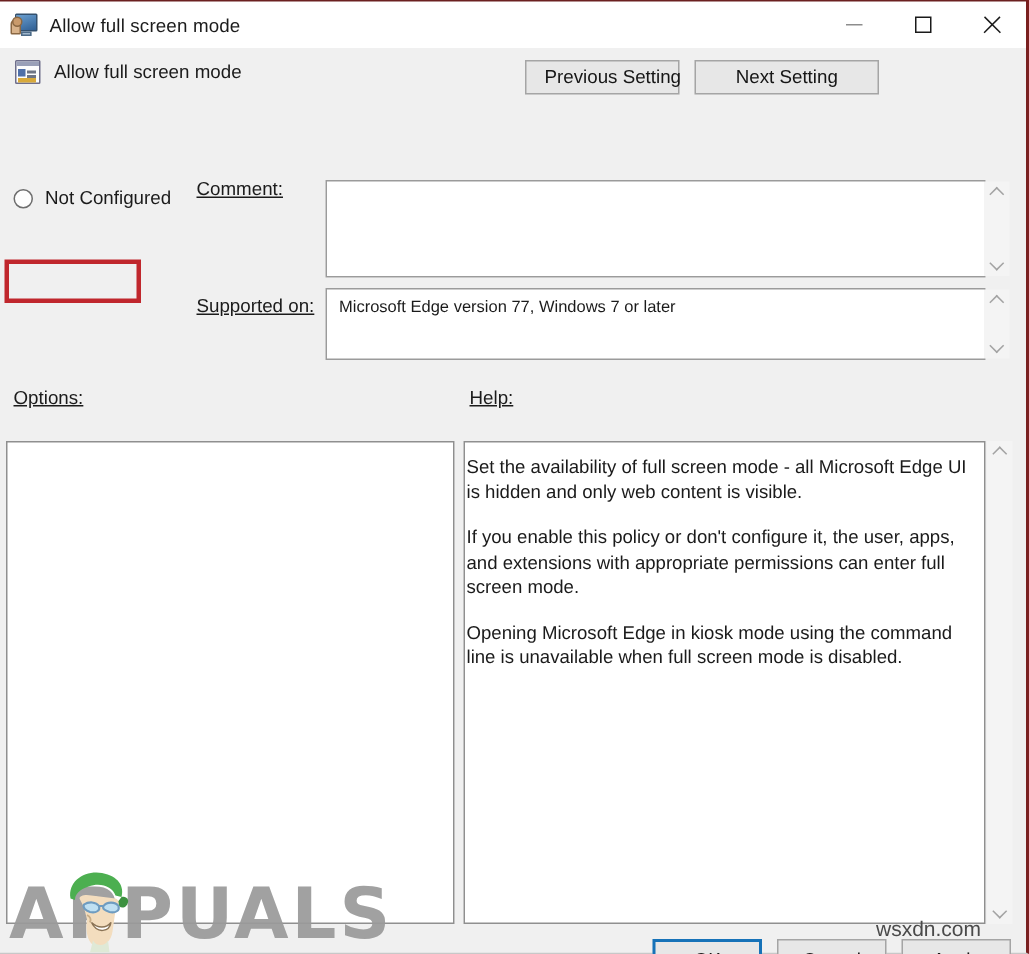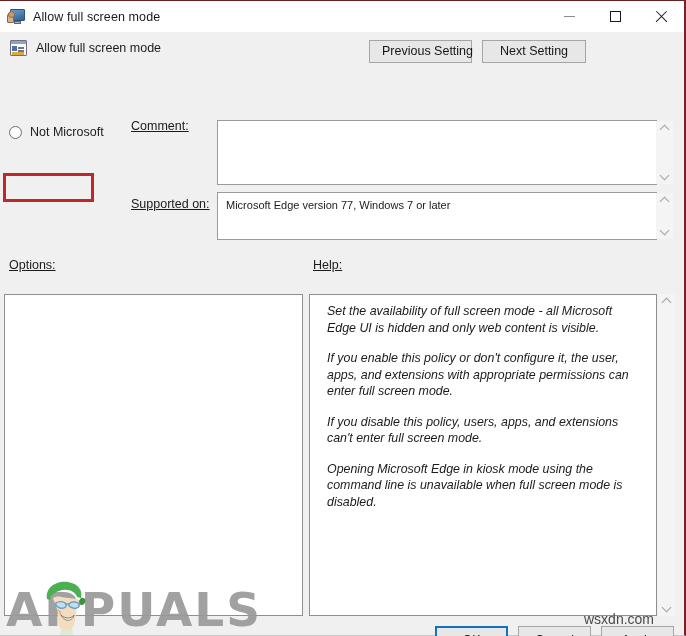--- a/index.html
+++ b/index.html
@@ -121,21 +121,21 @@
     font-family: "Liberation Sans", sans-serif;
     font-size: 12.5px; color: #161616;
     background: #e7e7e7;
     border: 1px solid #a5a5a5;
     padding: 0 12px;
     height: 23px;
     line-height: 21px;
     white-space: nowrap;
   }
   #prev-setting { width: 103px; }
-  #next-setting { width: 104px; }
+  #next-setting { width: 123px; }
 
   
   #radios {
     position: absolute; left: 9px; top: 86px;
     width: 120px;
   }
   .radio-row {
     display: flex; align-items: center;
     height: 28px;
   }
@@ -200,23 +200,22 @@
 
   #options-panel {
     position: absolute; left: 4px; top: 262px;
     width: 299px; height: 322px;
     background: #ffffff; border: 1px solid #8f8f8f;
   }
   #help-panel {
     position: absolute; left: 309px; top: 262px;
     width: 348px; height: 322px;
     background: #ffffff; border: 1px solid #8f8f8f;
-    padding: 8px 17px;
+    padding: 8px 1px;
     overflow: hidden;
-    font-style: italic;
   }
   #help-panel p {
     margin: 0 0 14px 0;
     font-size: 12.4px; line-height: 16.5px; color: #1b1b1b;
   }
   #help-panel p:last-child { margin-bottom: 0; }
 
   #help-scroll {
     position: absolute; left: 658px; top: 262px;
     width: 17px; height: 322px;
@@ -304,21 +303,21 @@
     </div>
 
     <div id="navbtns">
       <button class="btn" id="prev-setting">Previous Setting</button>
       <button class="btn" id="next-setting">Next Setting</button>
     </div>
 
     <div id="radios">
       <div class="radio-row">
         <span class="radio"></span>
-        <span class="radio-label">Not Microsoft</span>
+        <span class="radio-label">Not Configured</span>
       </div>
     </div>
     <div id="disabled-highlight"></div>
 
     <span class="field-label" id="comment-label">Comment:</span>
     <div class="textbox" id="comment-box">
       <div class="vscroll">
         <span class="chev up"></span>
         <span class="chev down"></span>
       </div>
@@ -334,21 +333,20 @@
     <span id="supported-text">Microsoft Edge version 77, Windows 7 or later</span>
 
     <span class="field-label" id="options-label">Options:</span>
     <span class="field-label" id="help-label">Help:</span>
 
     <div id="options-panel"></div>
 
     <div id="help-panel">
       <p>Set the availability of full screen mode - all Microsoft Edge UI is hidden and only web content is visible.</p>
       <p>If you enable this policy or don't configure it, the user, apps, and extensions with appropriate permissions can enter full screen mode.</p>
-      <p>If you disable this policy, users, apps, and extensions can't enter full screen mode.</p>
       <p>Opening Microsoft Edge in kiosk mode using the command line is unavailable when full screen mode is disabled.</p>
     </div>
     <div id="help-scroll">
       <span class="chev up"></span>
       <span class="chev down"></span>
     </div>
 
     <div id="bottom-btns">
       <button class="btn-bottom" id="ok-button">OK</button>
       <button class="btn-bottom" id="cancel-button">Cancel</button>

